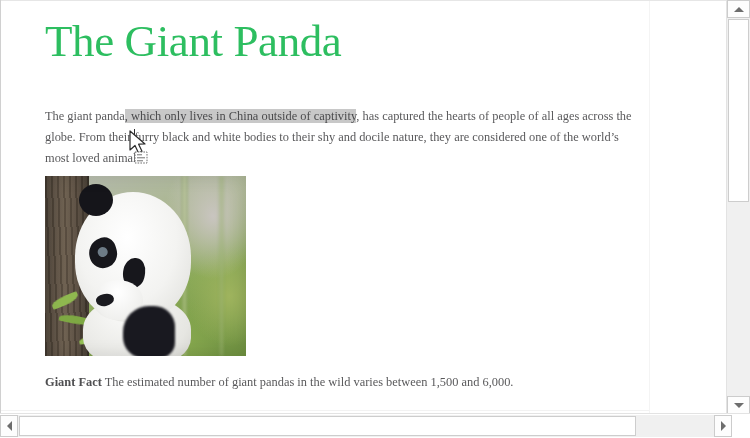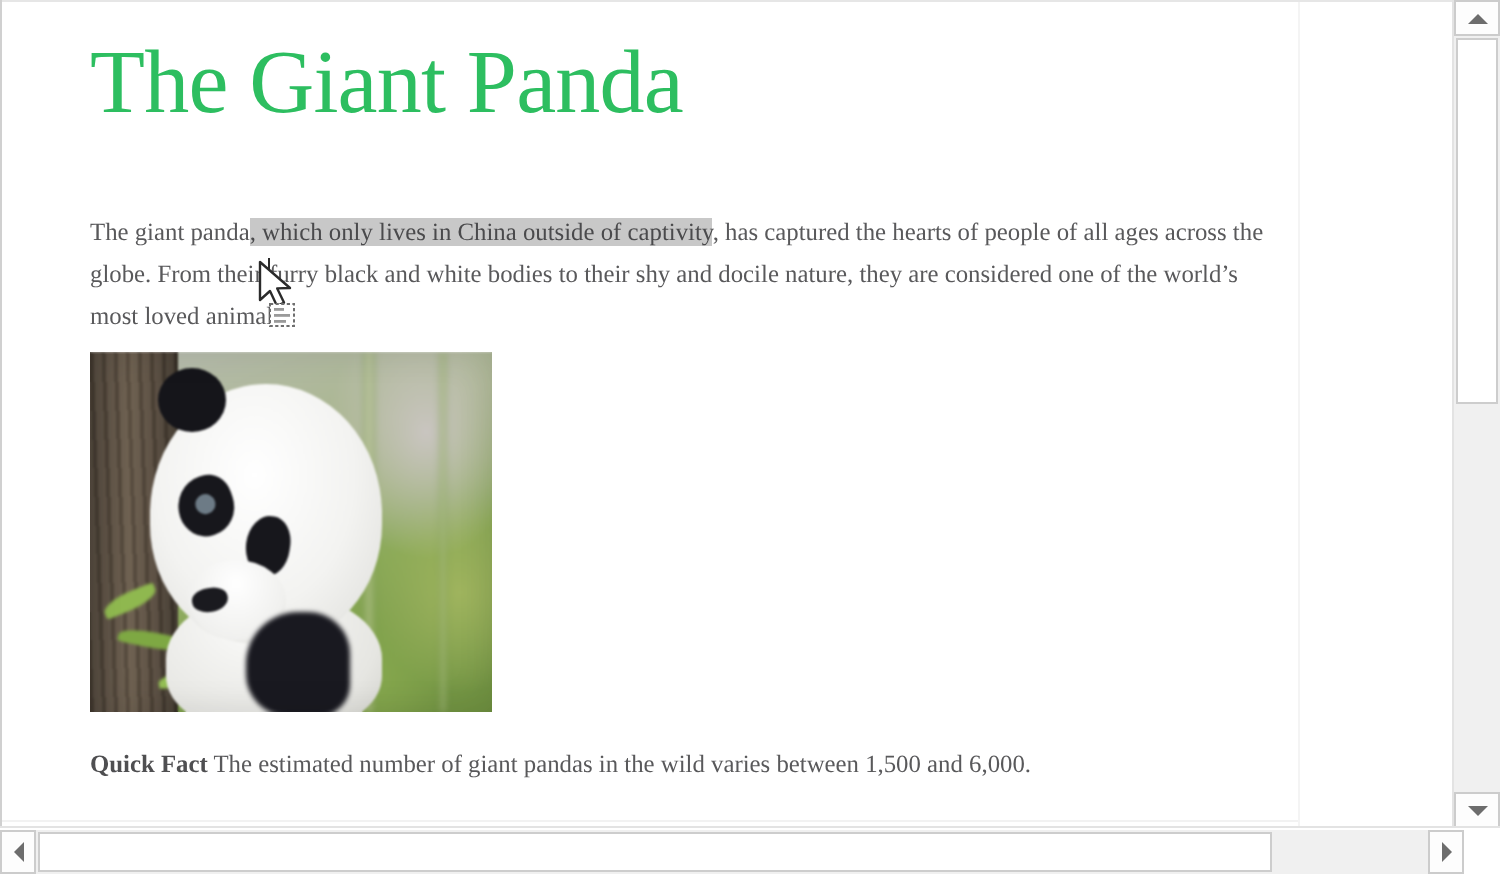--- a/index.html
+++ b/index.html
@@ -405,21 +405,21 @@
       <div class="ear-l"></div>
       <div class="eye-l"></div>
       <div class="eye-r"></div>
       <div class="muzzle"></div>
       <div class="nose"></div>
       <div class="shoulder-dark"></div>
       <div class="soft"></div>
     </div>
 
     <div class="quick-fact">
-      <b>Quick Fact</b><span> The estimated number of giant pandas in the wild varies between 1,500 and 6,000.</span>
+      <b>Giant Fact</b><span> The estimated number of giant pandas in the wild varies between 1,500 and 6,000.</span>
     </div>
   </div>
 
   <div class="vscroll">
     <div class="track"></div>
     <div class="thumb"></div>
     <div class="sb-btn up">
       <span class="tri"></span>
     </div>
     <div class="sb-btn down">

